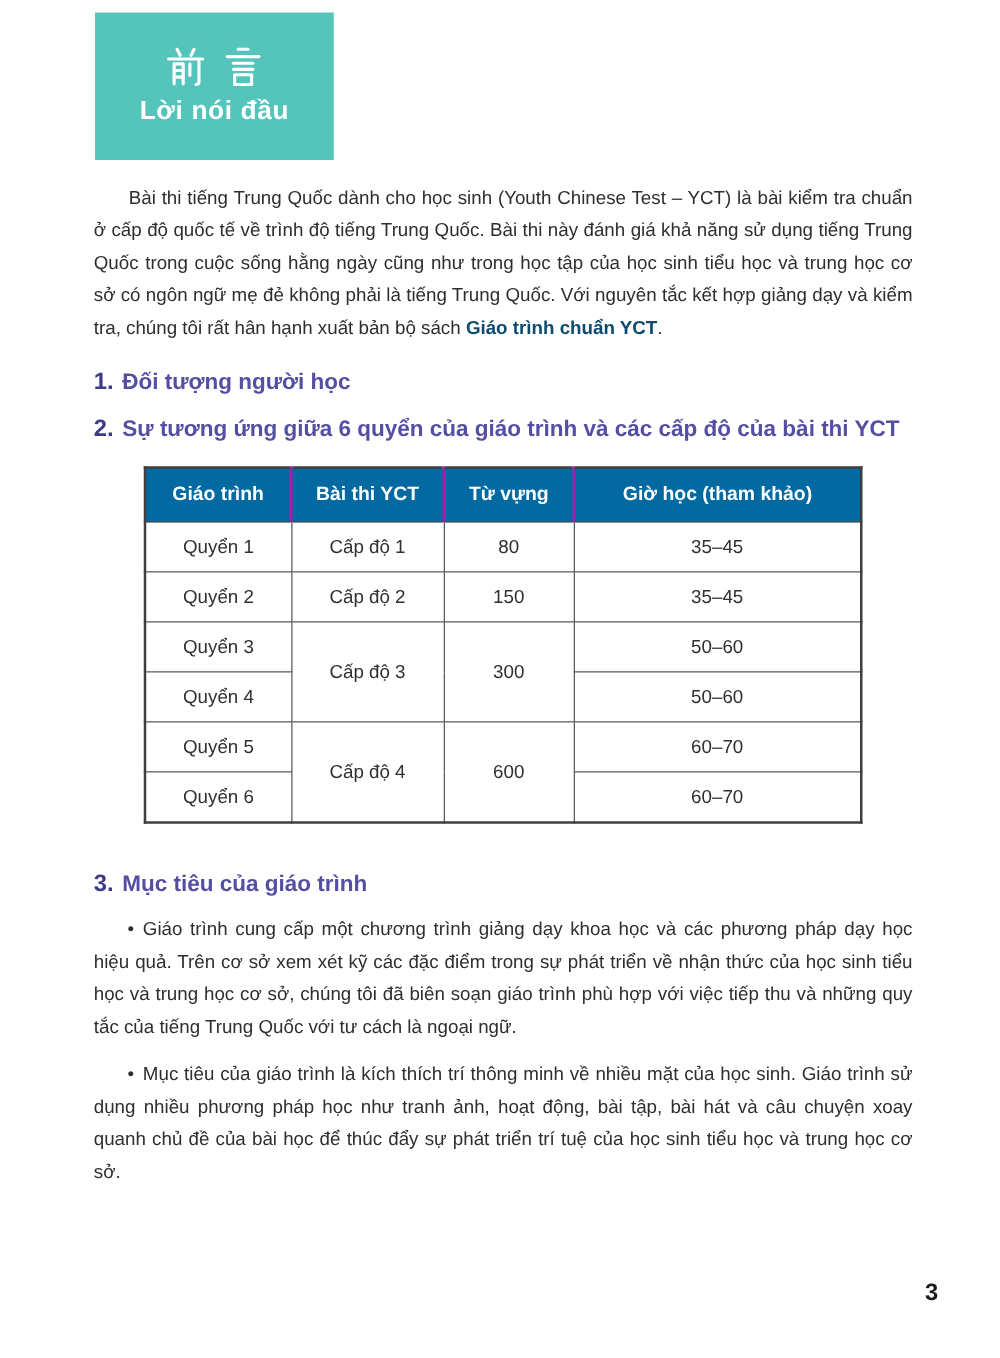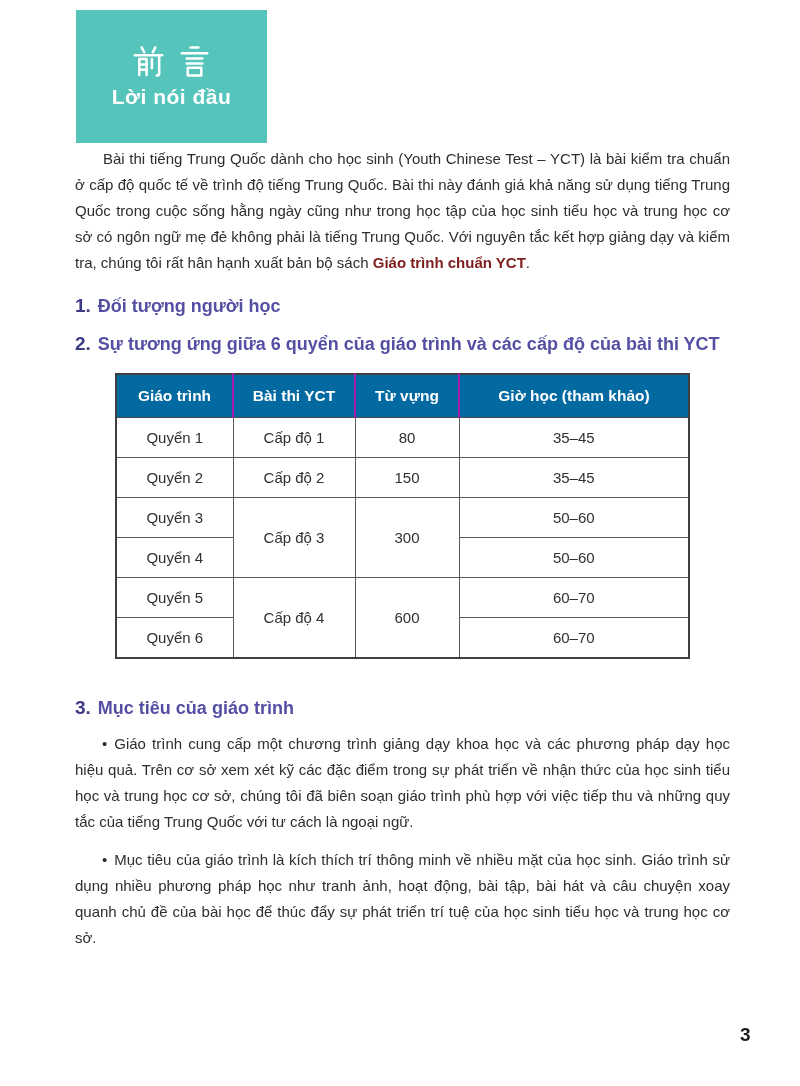--- a/index.html
+++ b/index.html
@@ -1,30 +1,30 @@
 <!DOCTYPE html>
 <html><head>
 <meta charset="utf-8">
 <style>
   html,body{margin:0;padding:0;}
   body{
     width:800px;height:1086px;background:#ffffff;position:relative;overflow:hidden;
     font-family:"Liberation Sans","DejaVu Sans",sans-serif;color:#2e2e2e;
   }
   .banner{
-    position:absolute;left:76px;top:10px;width:191px;height:133px;
+    position:absolute;left:76px;top:10px;width:191px;height:118px;
     background:#55c4bb;display:flex;flex-direction:column;align-items:center;justify-content:center;gap:7px;
   }
   .zh-row{display:flex;gap:13px;align-items:center;}
   .zh-row svg{display:block;}
   .banner-vi{color:#ffffff;font-weight:bold;font-size:21px;letter-spacing:0.5px;}
   .sr-only{position:absolute;width:1px;height:1px;overflow:hidden;clip:rect(0 0 0 0);white-space:nowrap;}
   .content{position:absolute;left:75px;top:117px;width:655px;}
   .intro{margin:29px 0 0 0;font-size:15px;line-height:26px;text-align:justify;text-indent:28px;}
-  .intro b{color:#7f1d1d;}
+  .intro b{color:#0c4a6e;}
   .sec-heading{display:flex;align-items:baseline;gap:7px;font-weight:bold;}
   .sec-num{color:#3d3a86;font-size:19px;}
   .sec-title{color:#544fa3;font-size:18px;}
   #sec1-heading{margin-top:19px;}
   .bullet-list{margin-top:8px;}
   .bullet-line{padding-left:27px;font-size:15px;line-height:30px;}
   .dot{margin-right:7px;}
   #sec2-heading{margin-top:16px;}
   table.levels{
     margin:18px 0 0 40px;border-collapse:collapse;width:573px;

